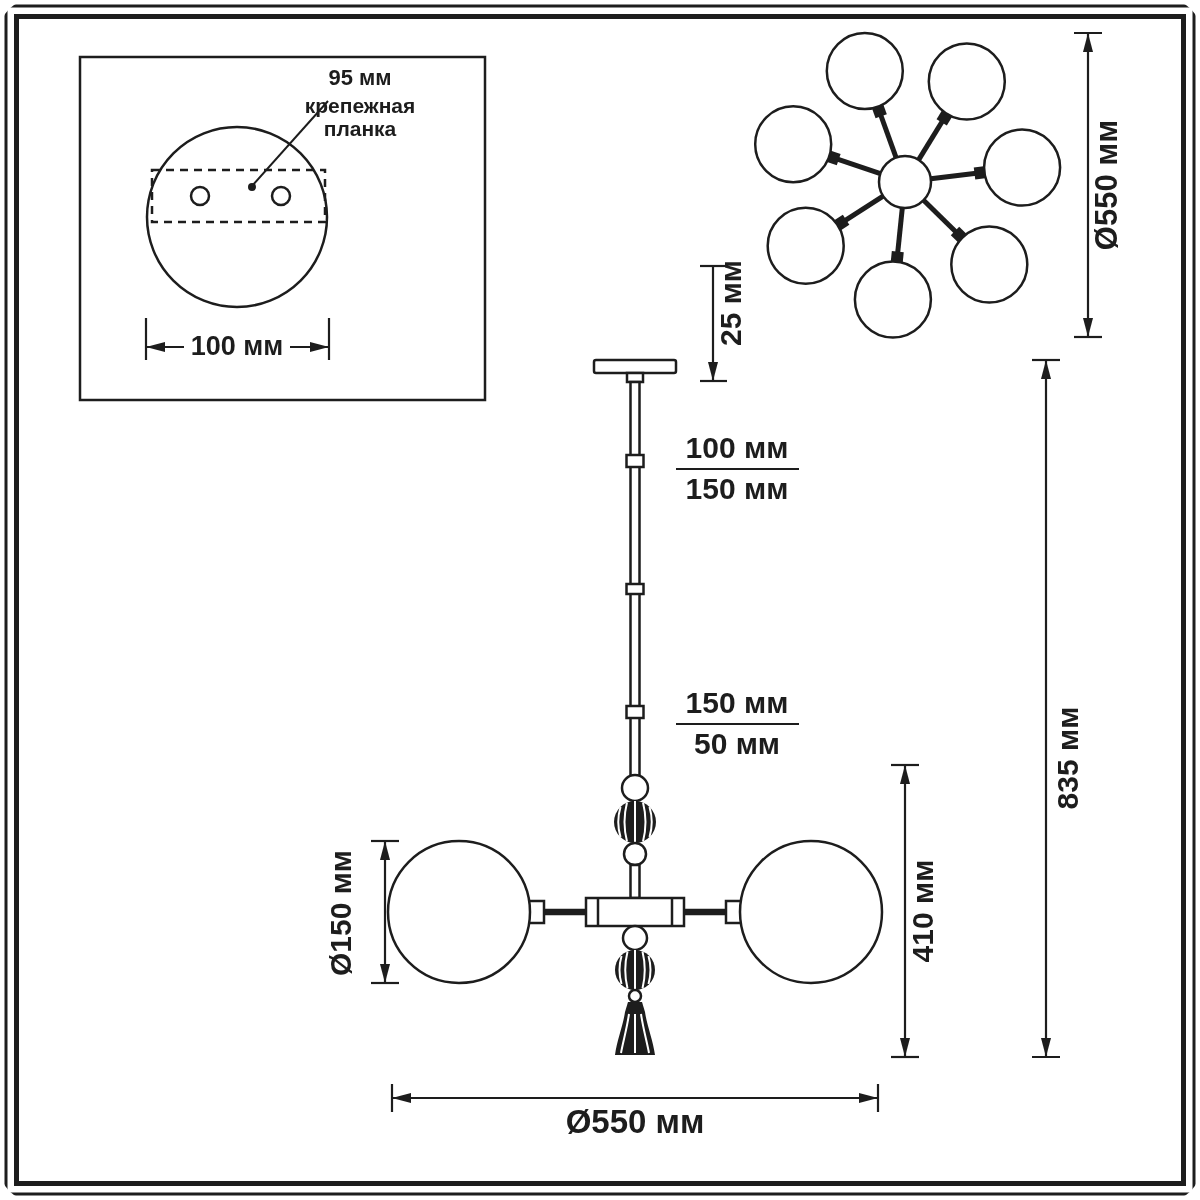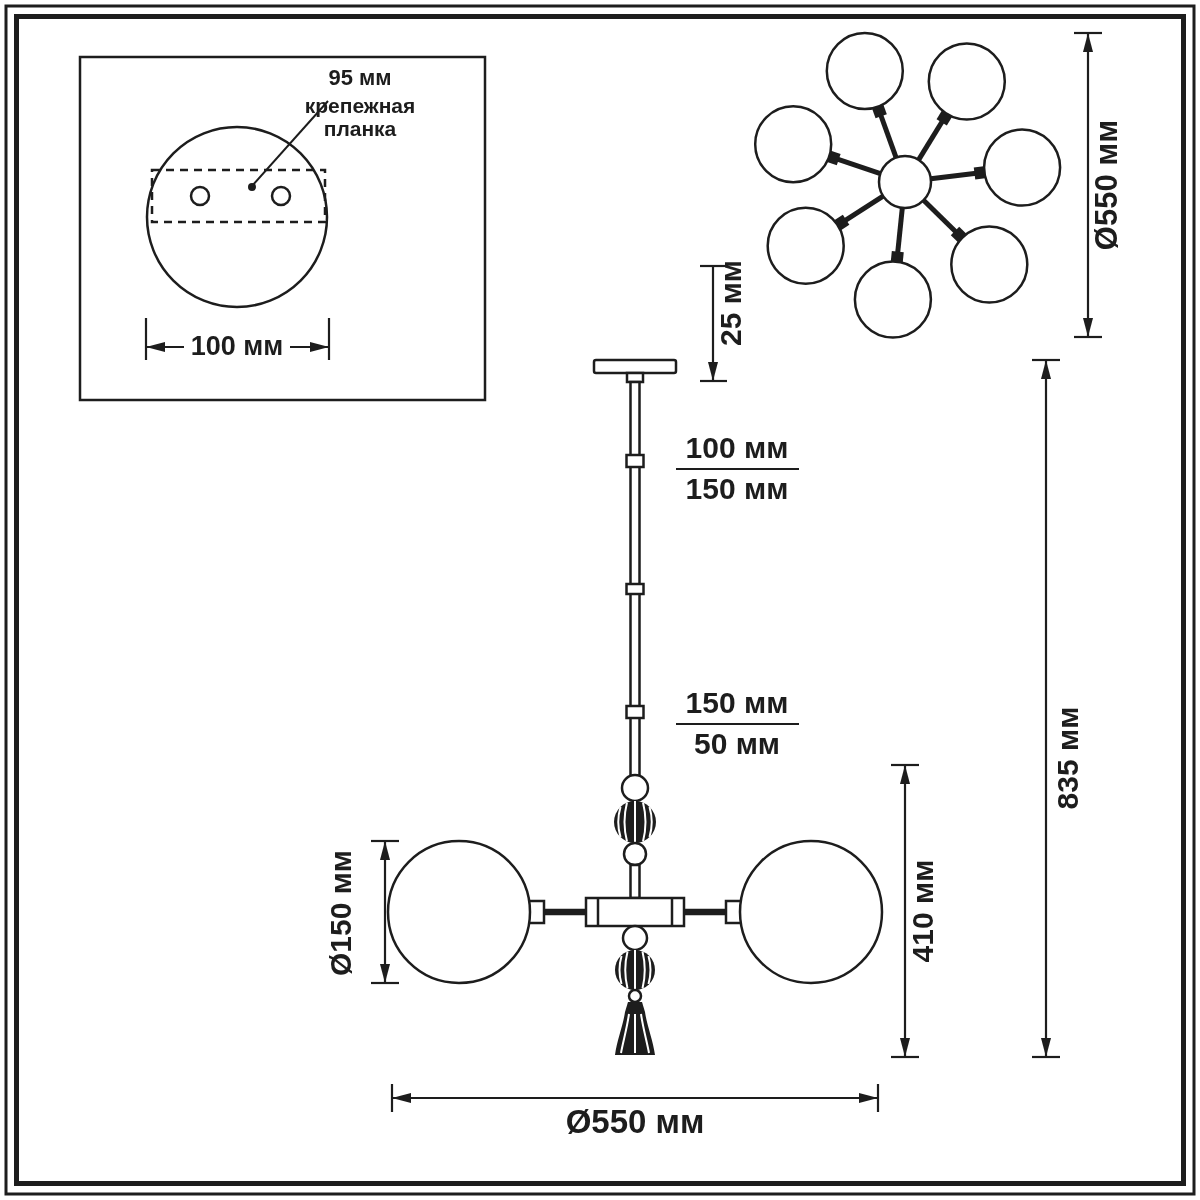--- a/index.html
+++ b/index.html
@@ -1,17 +1,17 @@
 <!DOCTYPE html>
 <html style="--line: #1d1d1d; --background: #ffffff;"><head>
 <meta charset="utf-8">
 <style>
   :root { --line: #1d1d1d; --background: #ffffff; }
   html, body { margin: 0; padding: 0; background: var(--background); }
-  .page { width: 1200px; height: 1200px; position: relative; background: var(--background); overflow: hidden; }
+  .page { width: 1200px; height: 1200px; position: relative; background: var(--background); overflow: hidden; border-radius: 31px; }
   svg text {
     font-family: "Liberation Sans", sans-serif;
     font-weight: 700;
     fill: var(--line);
   }
   .t21 { font-size: 21px; }
   .t22 { font-size: 22px; }
   .t27 { font-size: 27px; }
   .t30 { font-size: 30px; }
   .t31 { font-size: 31px; }

